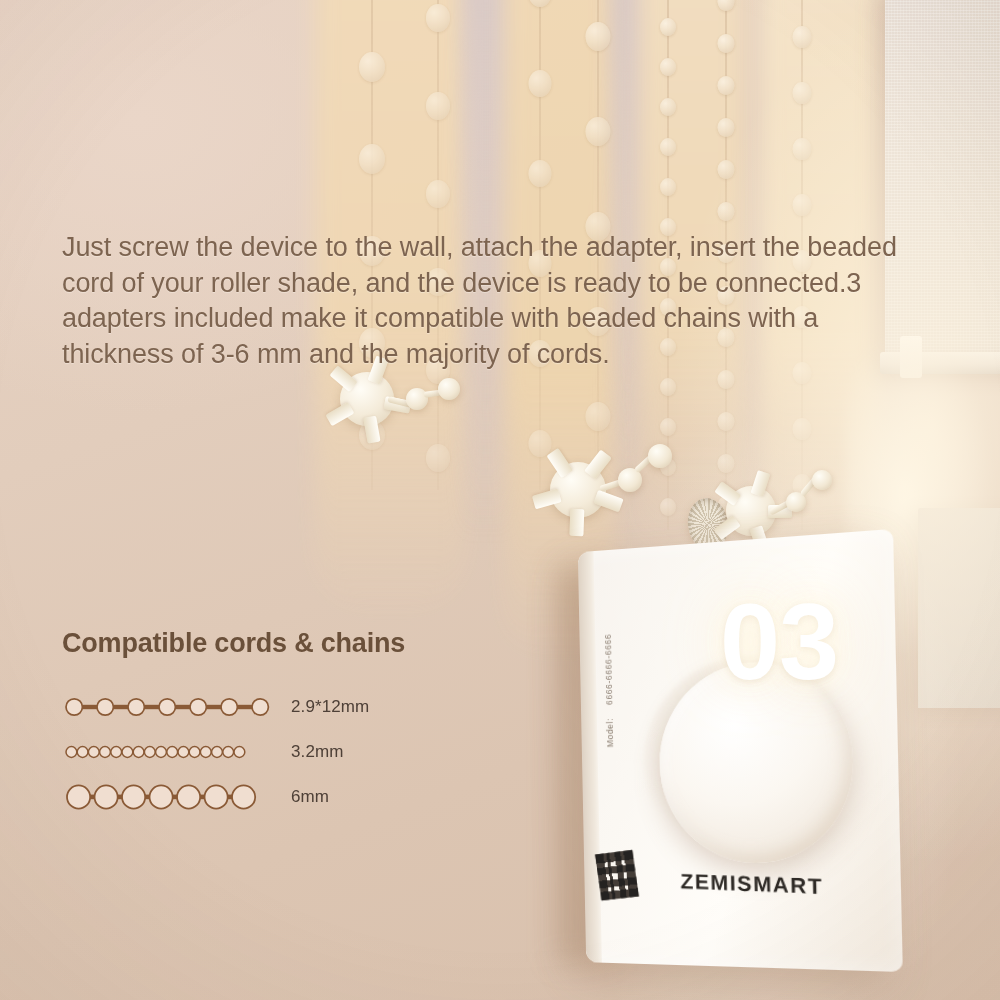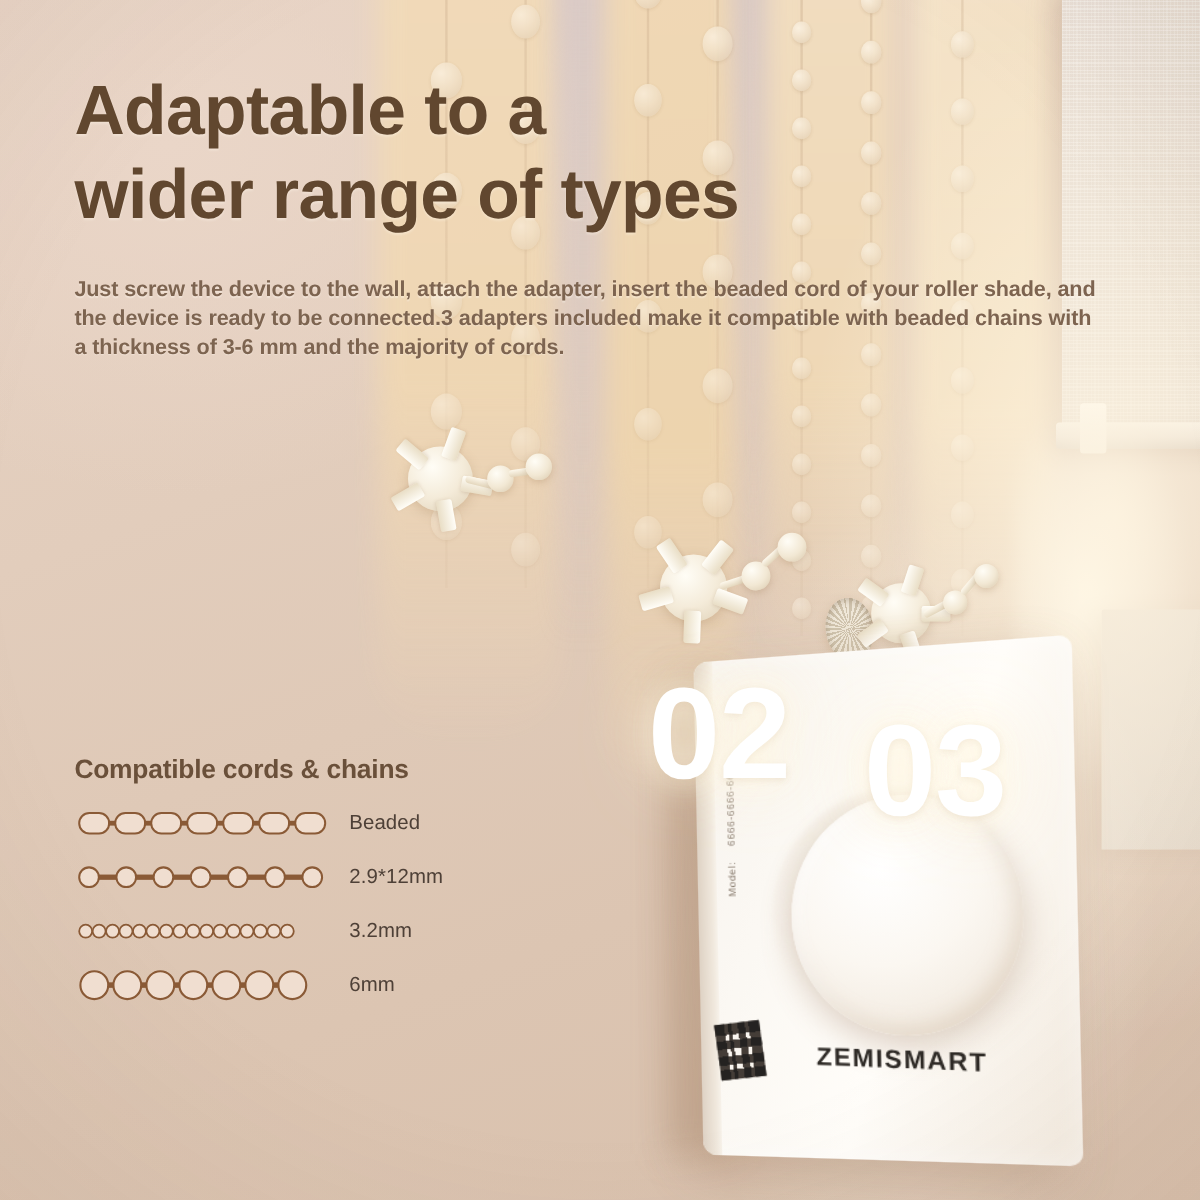--- a/index.html
+++ b/index.html
@@ -99,21 +99,21 @@
   
   .headline{
     position:absolute; left:62px; top:58px; width:700px;
     font-size:58px; line-height:1.20; font-weight:700; letter-spacing:-.5px;
     color:#61472f; text-shadow:0 1px 2px rgba(255,248,238,.35);
   }
   .headline .l2{ display:block; }
 
   .body-copy{
     position:absolute; left:62px; top:230px; width:860px;
-    font-size:18px; line-height:1.32; font-weight:700;
+    font-size:27px; line-height:1.32; font-weight:400;
     color:#7d6450; letter-spacing:-.1px;
     text-shadow:0 1px 1px rgba(255,250,242,.40);
   }
 
   
   .step-num{
     position:absolute; font-size:108px; font-weight:700; color:#ffffff;
     letter-spacing:-1px; line-height:1;
     text-shadow:0 0 26px rgba(255,248,228,.95), 0 0 60px rgba(255,240,205,.75), 0 2px 6px rgba(170,135,95,.25);
   }
@@ -201,22 +201,22 @@
   }
   .device-shadow{
     position:absolute; left:556px; top:566px; width:70px; height:396px;
     background:linear-gradient(90deg, rgba(150,112,82,.30), rgba(150,112,82,0));
     filter:blur(14px);
   }
 
   
   .legend{ position:absolute; left:62px; top:628px; width:420px; }
   .legend-title{
-    font-size:22px; font-weight:700; color:#6a503a; letter-spacing:-.2px;
-    margin-bottom:12px;
+    font-size:27px; font-weight:700; color:#6a503a; letter-spacing:-.2px;
+    margin-bottom:28px;
   }
   .cord-row{
     display:flex; align-items:center; height:39px; margin-bottom:6px;
   }
   .cord-art{ width:215px; height:30px; flex:0 0 215px; }
   .cord-label{
     font-size:17px; color:#4e4037; margin-left:14px; letter-spacing:.1px; white-space:nowrap;
   }
 </style>
 </head>
@@ -368,51 +368,28 @@
     <div class="serial">
       <span class="s1">Model:</span>
       <span class="s2">6666-6666-6666</span>
     </div>
     <div class="qr"></div>
     <div class="brand">ZEMISMART</div>
   </div>
 
   <div class="vignette"></div>
 
-  <h1 class="headline">
-    <span class="l1">Adaptable to a</span>
-    <span class="l2">wider range of types</span>
-  </h1>
 
   <p class="body-copy">Just screw the device to the wall, attach the adapter, insert the beaded cord of your roller shade, and the device is ready to be connected.3 adapters included make it compatible with beaded chains with a thickness of 3-6 mm and the majority of cords.</p>
 
-  <div class="step-num n02">02</div>
   <div class="step-num n03">03</div>
 
   <div class="legend">
     <div class="legend-title">Compatible cords &amp; chains</div>
     <div id="cord-rows">
-        <div class="cord-row">
-          <div class="cord-art"><svg viewBox="0 0 215 30" width="215" height="30">
-              <rect x="4" y="6.5" rx="8.5" ry="8.5" width="25" height="17" fill="#f0ded0" stroke="#8a5a36" stroke-width="1.7"></rect>
-              <rect x="28" y="13" width="7" height="4" fill="#8a5a36"></rect>
-              <rect x="34" y="6.5" rx="8.5" ry="8.5" width="25" height="17" fill="#f0ded0" stroke="#8a5a36" stroke-width="1.7"></rect>
-              <rect x="58" y="13" width="7" height="4" fill="#8a5a36"></rect>
-              <rect x="64" y="6.5" rx="8.5" ry="8.5" width="25" height="17" fill="#f0ded0" stroke="#8a5a36" stroke-width="1.7"></rect>
-              <rect x="88" y="13" width="7" height="4" fill="#8a5a36"></rect>
-              <rect x="94" y="6.5" rx="8.5" ry="8.5" width="25" height="17" fill="#f0ded0" stroke="#8a5a36" stroke-width="1.7"></rect>
-              <rect x="118" y="13" width="7" height="4" fill="#8a5a36"></rect>
-              <rect x="124" y="6.5" rx="8.5" ry="8.5" width="25" height="17" fill="#f0ded0" stroke="#8a5a36" stroke-width="1.7"></rect>
-              <rect x="148" y="13" width="7" height="4" fill="#8a5a36"></rect>
-              <rect x="154" y="6.5" rx="8.5" ry="8.5" width="25" height="17" fill="#f0ded0" stroke="#8a5a36" stroke-width="1.7"></rect>
-              <rect x="178" y="13" width="7" height="4" fill="#8a5a36"></rect>
-              <rect x="184" y="6.5" rx="8.5" ry="8.5" width="25" height="17" fill="#f0ded0" stroke="#8a5a36" stroke-width="1.7"></rect>
-            </svg></div>
-          <div class="cord-label">Beaded</div>
-        </div>
         <div class="cord-row">
           <div class="cord-art"><svg viewBox="0 0 215 30" width="215" height="30">
               <rect x="12.2" y="12.8" width="31" height="4.4" fill="#8a5a36"></rect>
               <rect x="43.2" y="12.8" width="31" height="4.4" fill="#8a5a36"></rect>
               <rect x="74.2" y="12.8" width="31" height="4.4" fill="#8a5a36"></rect>
               <rect x="105.2" y="12.8" width="31" height="4.4" fill="#8a5a36"></rect>
               <rect x="136.2" y="12.8" width="31" height="4.4" fill="#8a5a36"></rect>
               <rect x="167.2" y="12.8" width="31" height="4.4" fill="#8a5a36"></rect>
               <circle cx="12.2" cy="15" r="8.2" fill="#f0ded0" stroke="#8a5a36" stroke-width="1.7"></circle>
               <circle cx="43.2" cy="15" r="8.2" fill="#f0ded0" stroke="#8a5a36" stroke-width="1.7"></circle>

